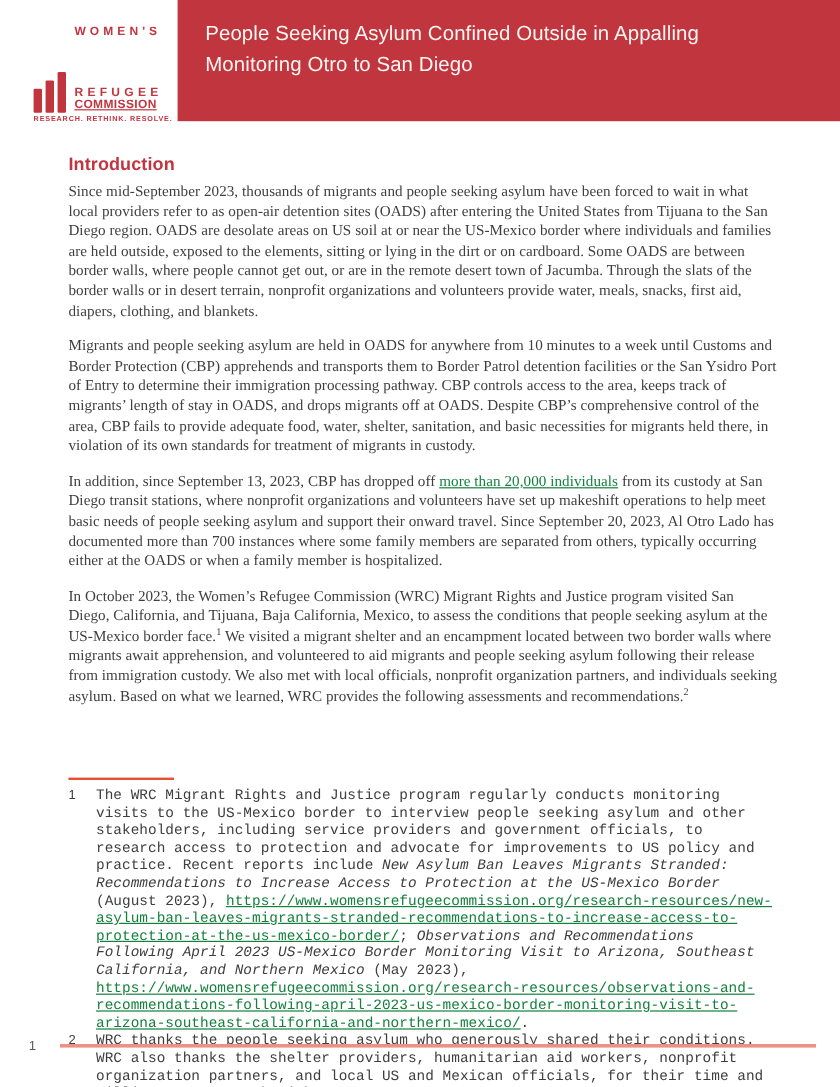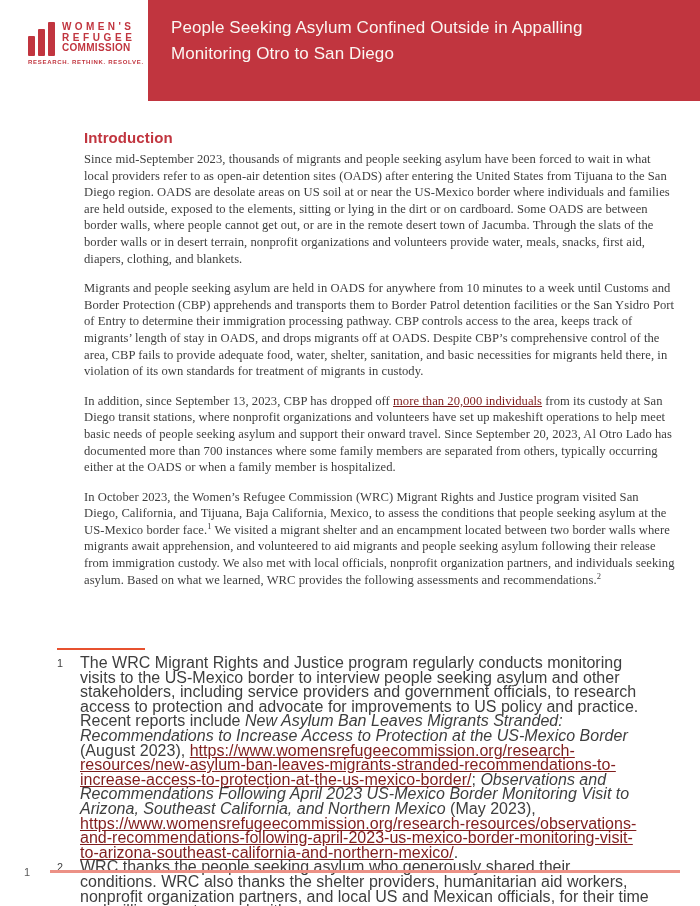--- a/index.html
+++ b/index.html
@@ -43,55 +43,54 @@
   .logo-bar.b3 { height: 34px; }
   .logo-words { display: block; }
   .logo-word {
     color: #c1353f;
     font-weight: 700;
     font-size: 10px;
     line-height: 10.5px;
     white-space: nowrap;
   }
   .logo-word.w1 { letter-spacing: 3.4px; }
-  .logo-word.w2 { letter-spacing: 3.6px; }
-  .logo-word.w3 { letter-spacing: 0.3px; }
+  .logo-word.w2 { letter-spacing: 3.6px; margin-top: 40px; }
+  .logo-word.w3 { letter-spacing: 0.3px; text-decoration: underline; }
   .logo-tagline {
     margin-top: 3px;
     color: #c1353f;
     font-weight: 700;
     font-size: 6px;
     letter-spacing: 0.7px;
     white-space: nowrap;
   }
 
   
   .content {
     position: absolute;
     left: 57px; top: 129px;
     width: 592px;
-    margin-left: 27px;
   }
   .intro-heading {
     color: #c1353f;
     font-size: 15px;
     font-weight: 700;
     margin-bottom: 5px;
     letter-spacing: 0.1px;
   }
   .para {
     color: #3e3e3e;
     font-size: 12.6px;
     line-height: 16.6px;
     margin-bottom: 13px;
     letter-spacing: 0.05px;
     font-family: Liberation Serif, serif;
   }
   .para a, .fn-text a {
-    color: #7f1d1d;
+    color: #15803d;
     text-decoration: underline;
     cursor: pointer;
   }
   .para sup {
     font-size: 8.5px;
     vertical-align: super;
     line-height: 0;
   }
 
   
@@ -110,23 +109,24 @@
   .fn-num {
     width: 23px;
     flex: 0 0 23px;
     color: #3e3e3e;
     font-size: 10.8px;
     line-height: 14.6px;
   }
   .fn-text {
     flex: 1;
     color: #3e3e3e;
-    font-size: 16px;
+    font-size: 12px;
     line-height: 14.6px;
     letter-spacing: 0.02px;
+    font-family: Liberation Mono, monospace;
   }
   .fn-text .it { font-style: italic; }
 
   
   .page-number {
     position: absolute;
     left: 24px; top: 866px;
     color: #5a5a5a;
     font-size: 11px;
   }

